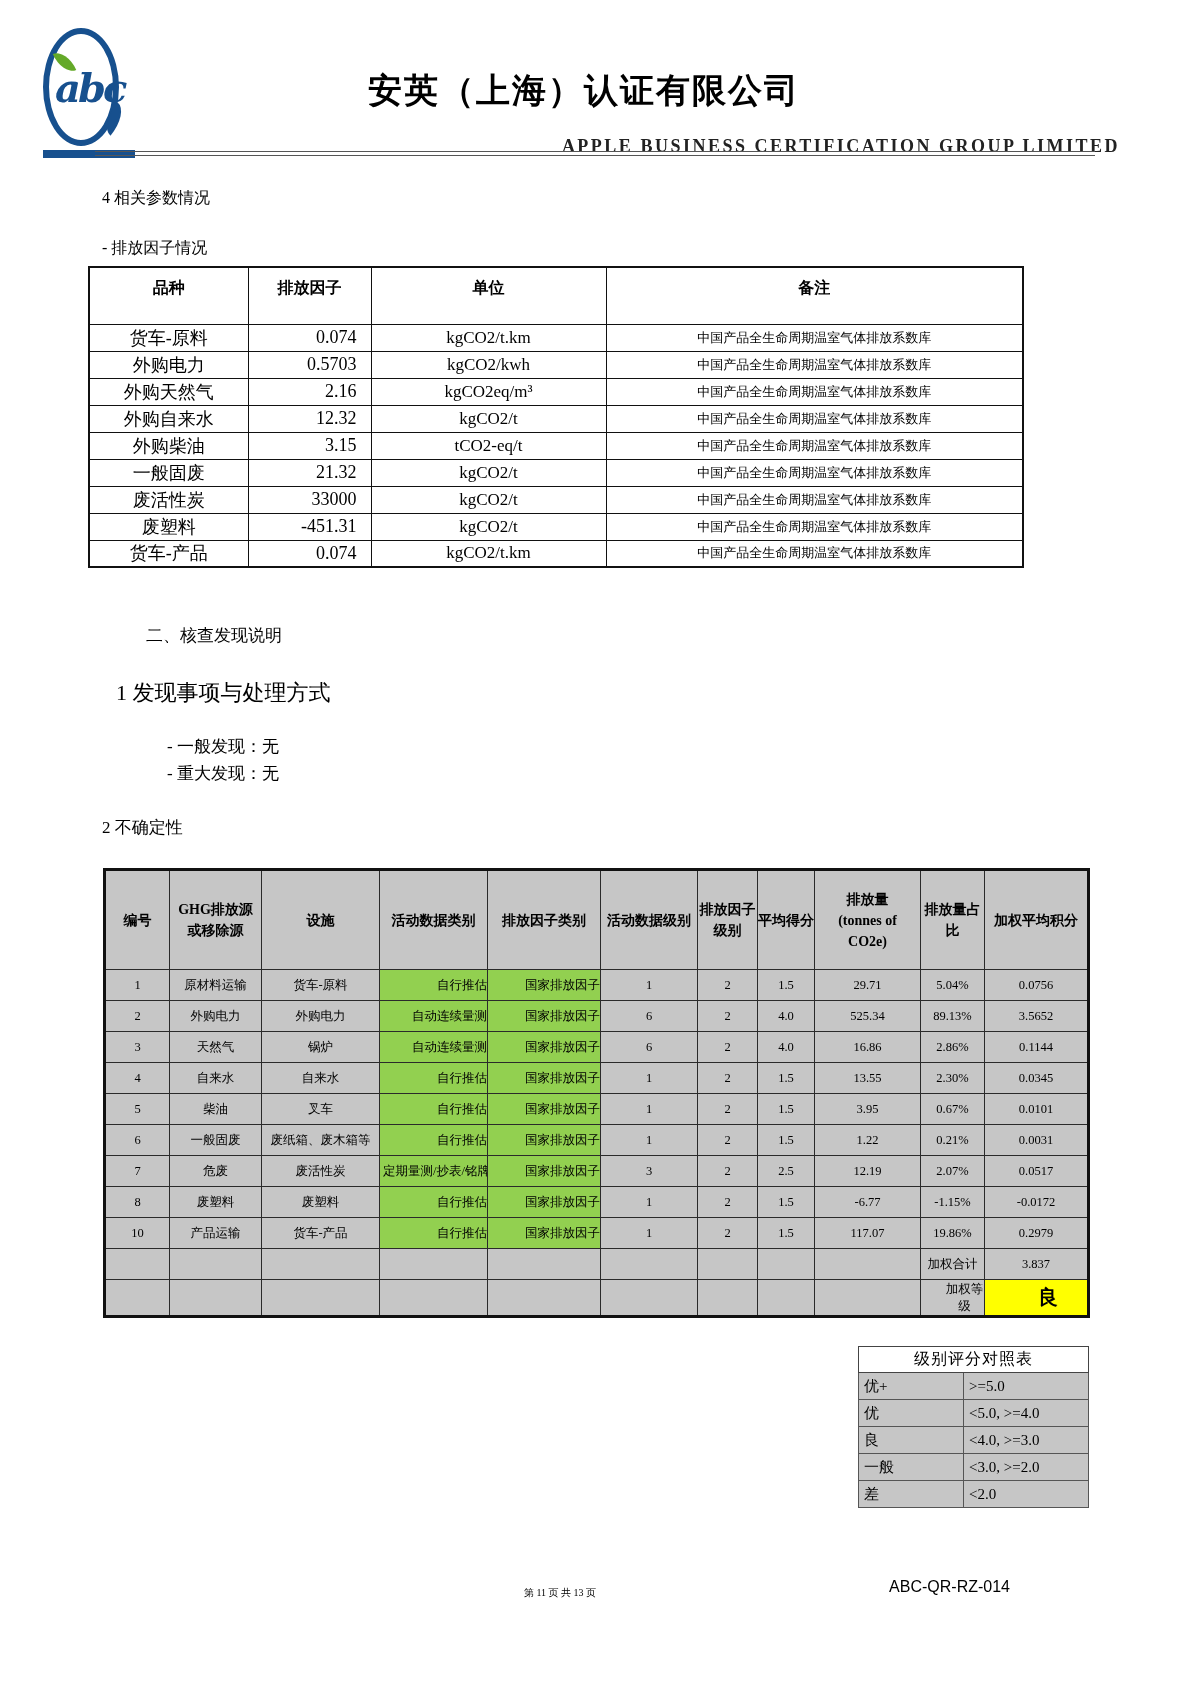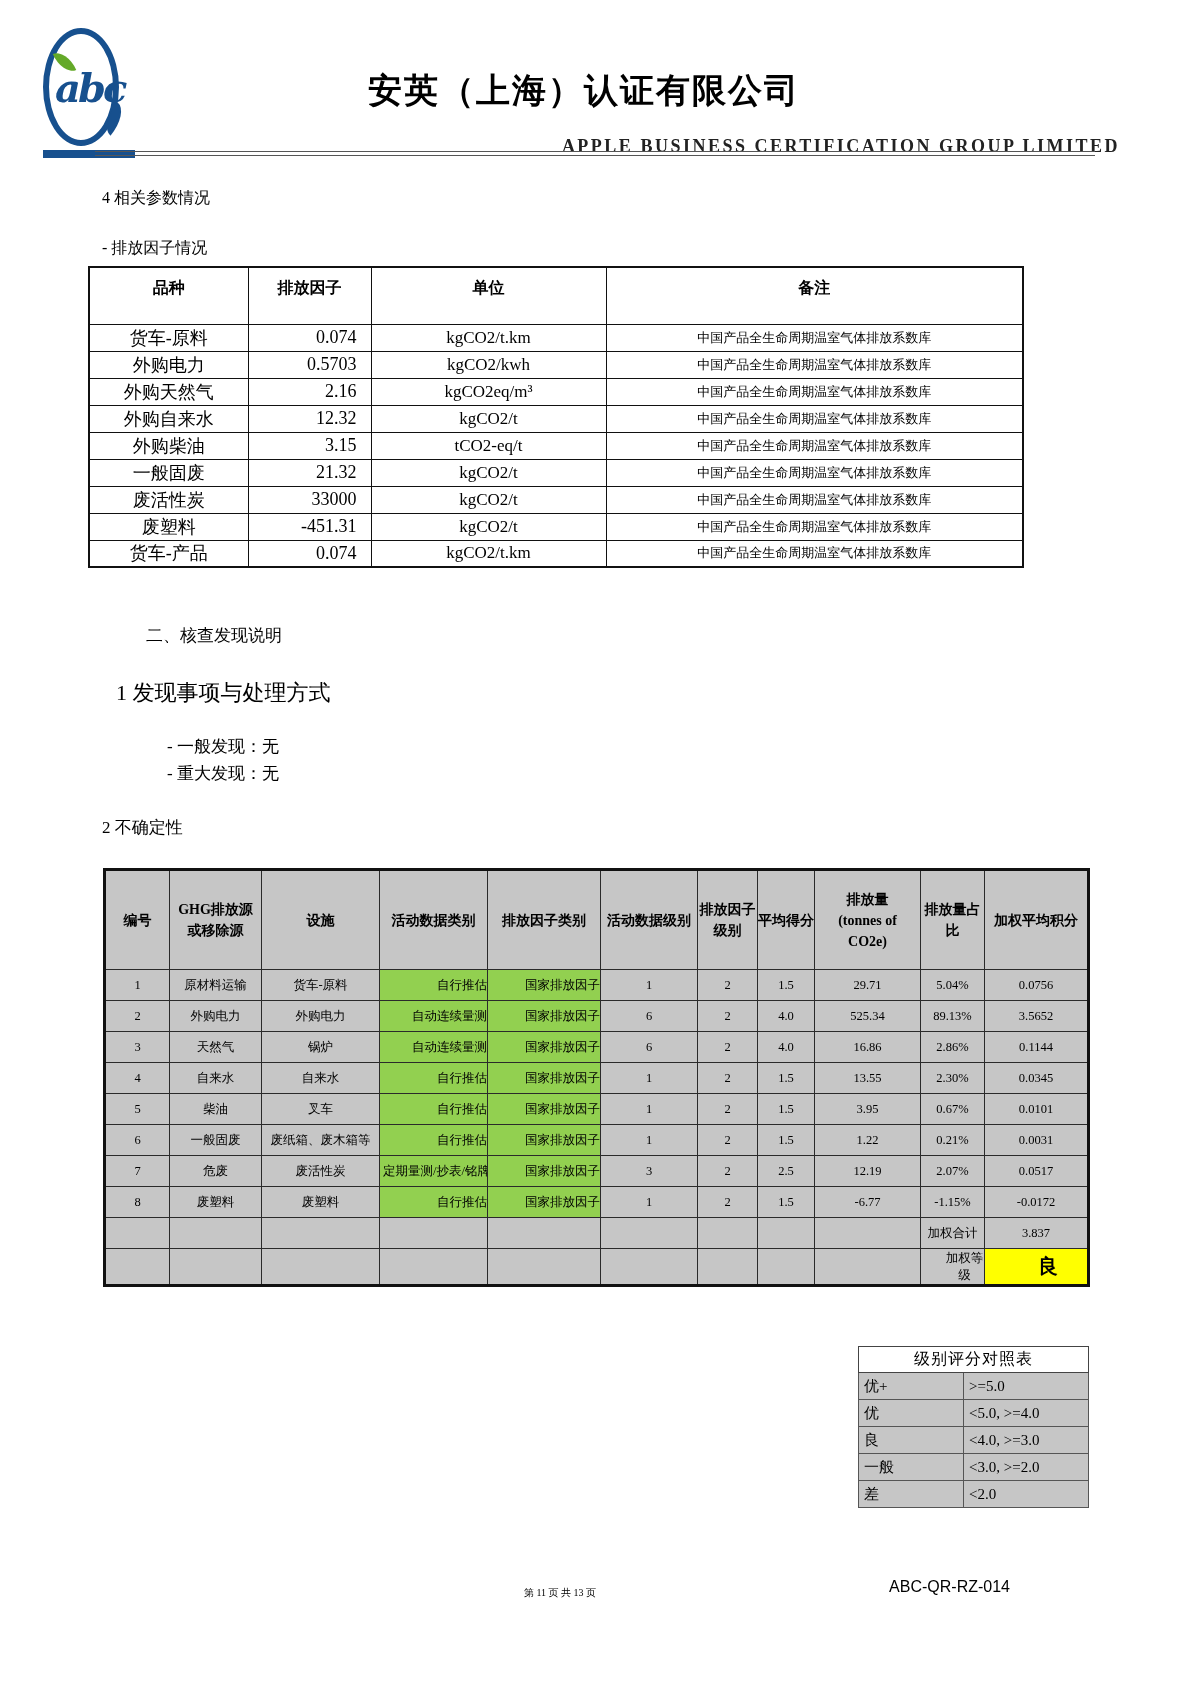--- a/index.html
+++ b/index.html
@@ -352,20 +352,33 @@
           <td>自行推估</td>
           <td>国家排放因子</td>
           <td>1</td>
           <td>2</td>
           <td>1.5</td>
           <td>-6.77</td>
           <td>-1.15%</td>
           <td>-0.0172</td>
         </tr>
 
+        <tr>
+          <td>10</td>
+          <td>产品运输</td>
+          <td>货车-产品</td>
+          <td>自行推估</td>
+          <td>国家排放因子</td>
+          <td>1</td>
+          <td>2</td>
+          <td>1.5</td>
+          <td>117.07</td>
+          <td>19.86%</td>
+          <td>0.2979</td>
+        </tr>
       </tbody>
     <tbody class="u-foot">
       <tr>
         <td></td>
         <td></td>
         <td></td>
         <td></td>
         <td></td>
         <td></td>
         <td></td>

